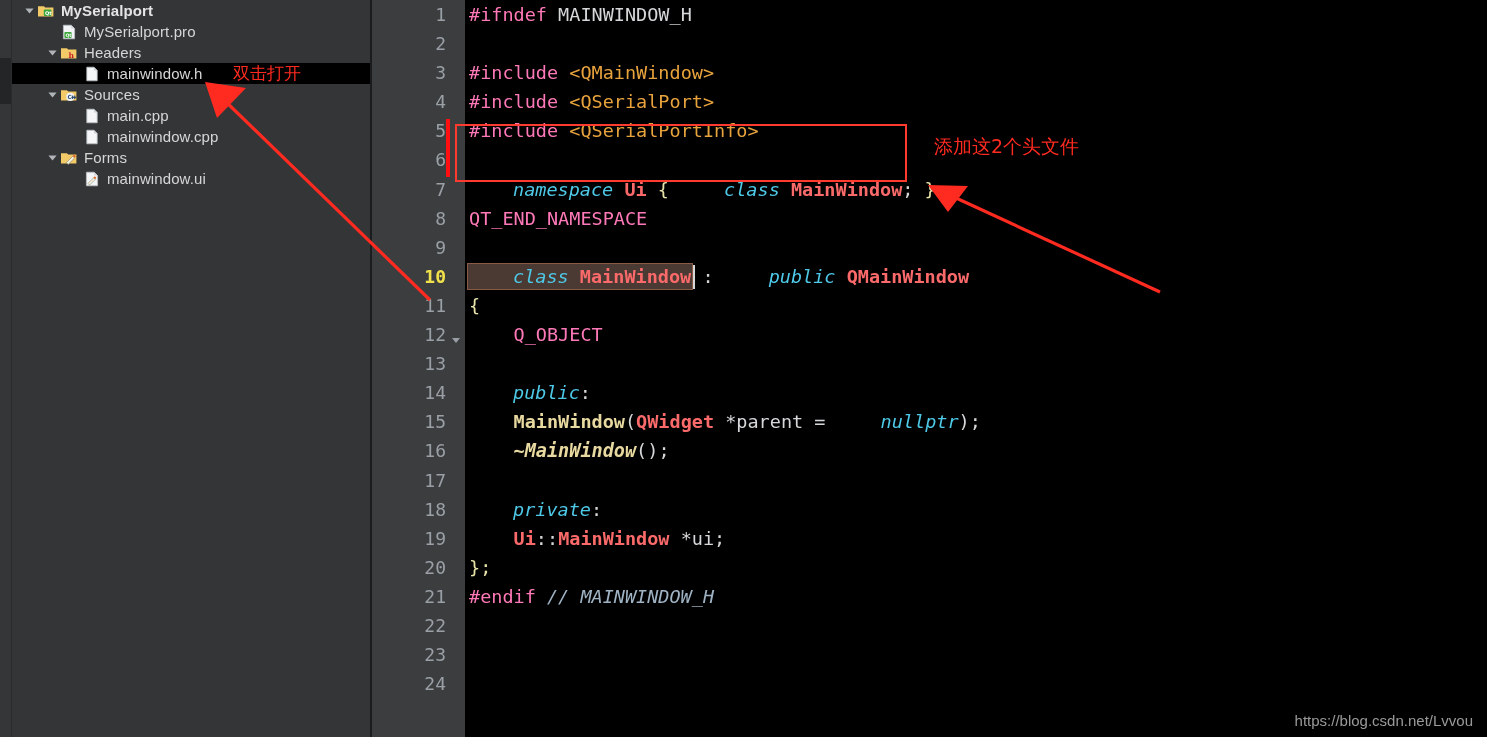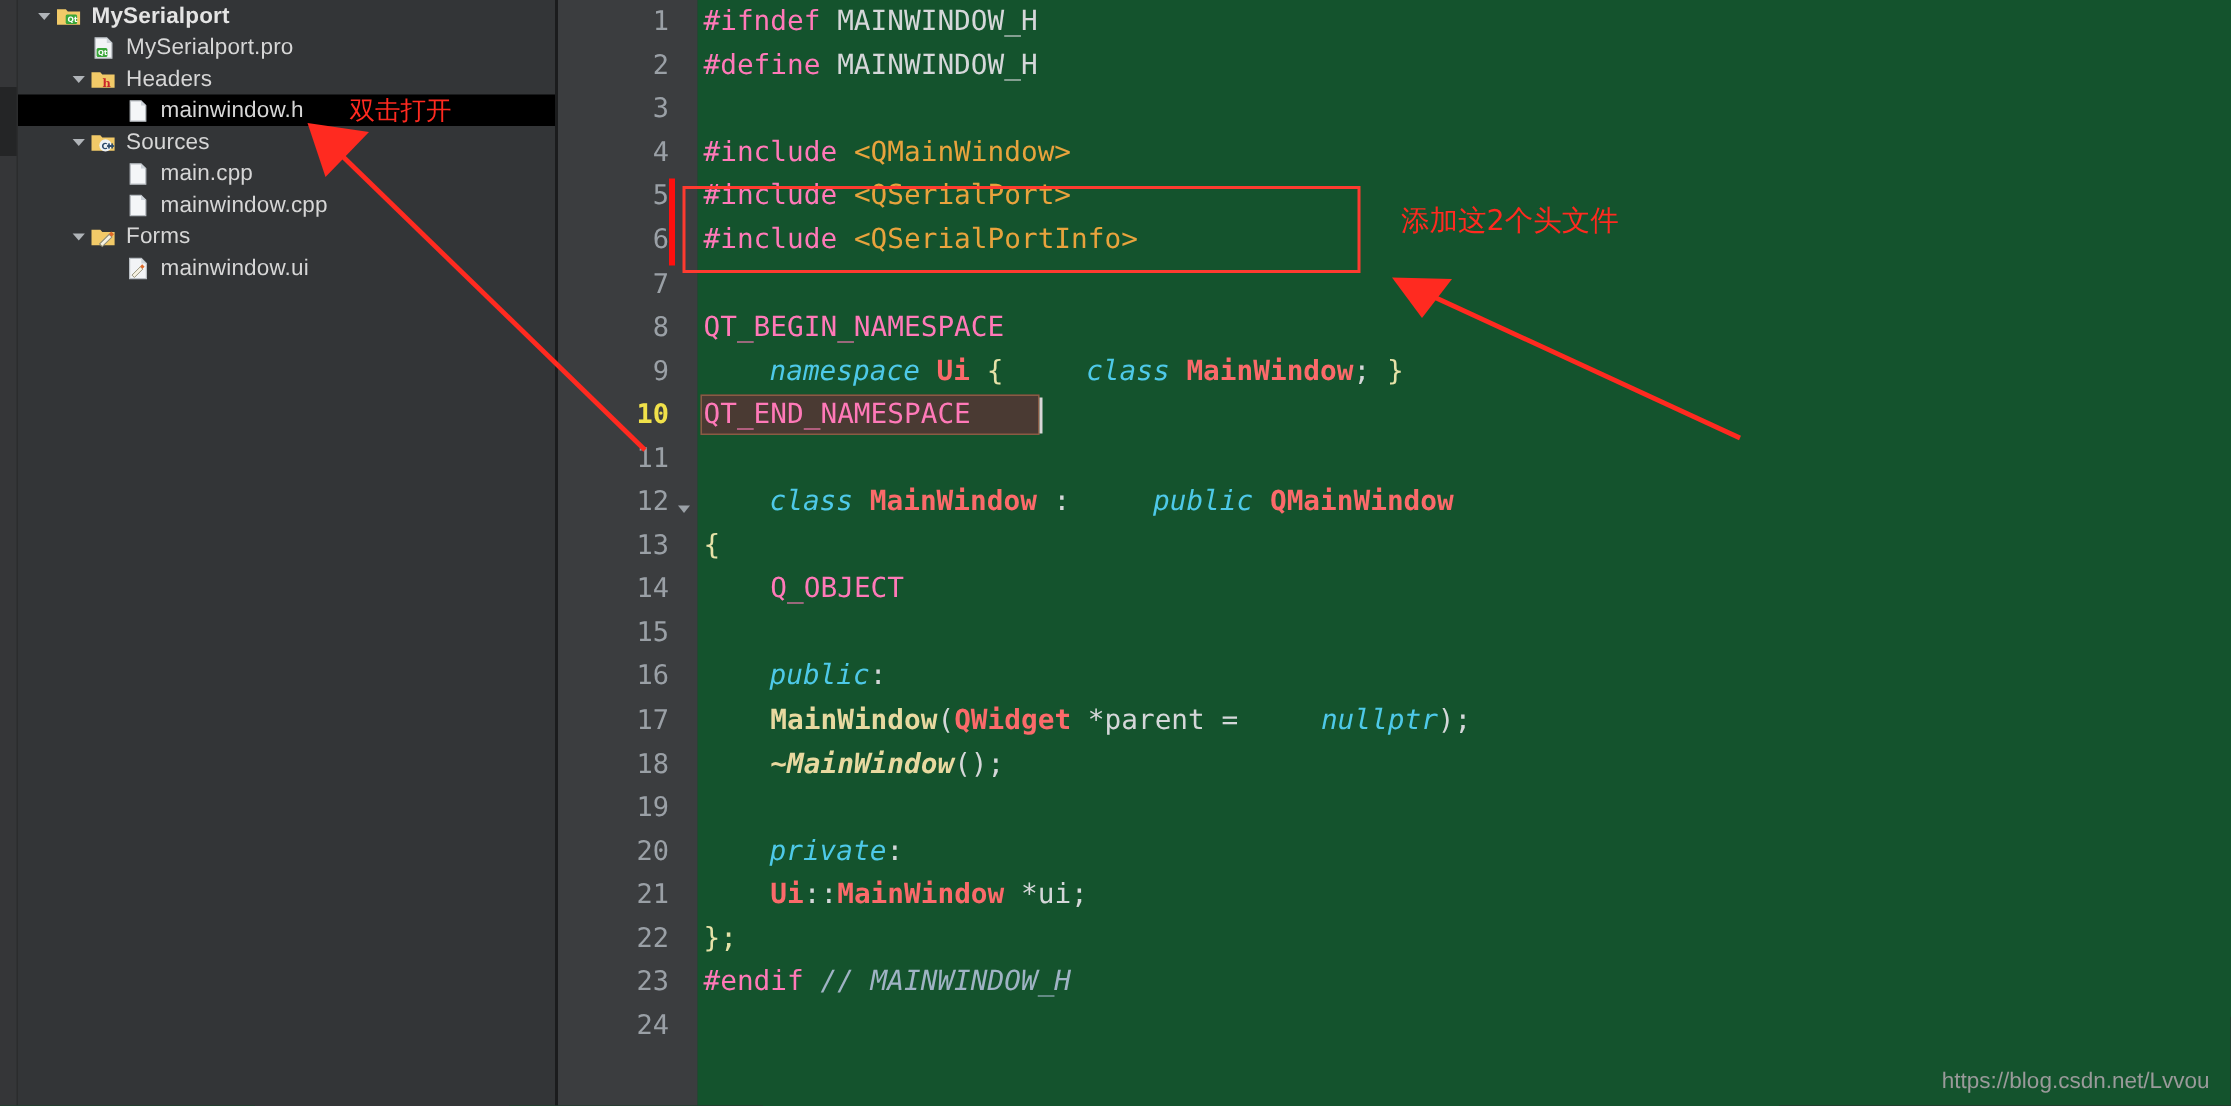--- a/index.html
+++ b/index.html
@@ -50,21 +50,21 @@
     position:absolute; left:370px; top:0; width:1117px; height:737px;
     background:#333537;
   }
   .editor-leftborder { position:absolute; left:370px; top:0; width:2px; height:737px; background:#1b1c1d; }
   .gutter {
     position:absolute; left:372px; top:0; width:93px; height:737px;
     background:#3b3d3f;
   }
   .code-area {
     position:absolute; left:465px; top:0; right:0; height:737px;
-    background:#14532d;
+    background:#000000;
   }
   .code-bg-right { position:absolute; left:1092px; top:0; width:395px; height:737px; background:#2e2f30; }
 
   .line {
     position:relative; height:29.1px; line-height:29.1px;
     font-family:"DejaVu Sans Mono", monospace; font-size:18.5px;
     white-space:pre;
   }
   .gutter .line {
     text-align:right; padding-right:19px; color:#9aa0a6; font-size:18px;
@@ -286,27 +286,25 @@
         </svg>
     </div>
   </div>
 
   <div class="code-area">
 
     <div class="curline-box" style="left:2px; top:263px; width:226px;"></div>
     <div class="caret" style="left:228px; top:265px;"></div>
     <div id="code-host" style="position:relative;">
         <div class="line"><span class="t-pre">#ifndef</span> <span class="t-plain">MAINWINDOW_H</span></div>
-        <div class="line"><span class="t-pre">#define</span> <span class="t-plain">MAINWINDOW_H</span></div>
         <div class="line"></div>
         <div class="line"><span class="t-pre">#include</span> <span class="t-inc">&lt;QMainWindow&gt;</span></div>
         <div class="line"><span class="t-pre">#include</span> <span class="t-inc">&lt;QSerialPort&gt;</span></div>
         <div class="line"><span class="t-pre">#include</span> <span class="t-inc">&lt;QSerialPortInfo&gt;</span></div>
         <div class="line"></div>
-        <div class="line"><span class="t-macro">QT_BEGIN_NAMESPACE</span></div>
         <div class="line"><span class="t-kw">namespace</span><span class="t-plain"> </span><span class="t-type">Ui</span><span class="t-plain"> </span><span class="t-brace">{</span><span class="t-plain"> </span><span class="t-kw">class</span><span class="t-plain"> </span><span class="t-type">MainWindow</span><span class="t-plain">;</span><span class="t-plain"> </span><span class="t-brace">}</span></div>
         <div class="line"><span class="t-macro">QT_END_NAMESPACE</span></div>
         <div class="line"></div>
         <div class="line"><span class="t-kw">class</span><span class="t-plain"> </span><span class="t-type">MainWindow</span><span class="t-plain"> </span><span class="t-plain">:</span><span class="t-plain"> </span><span class="t-kw">public</span><span class="t-plain"> </span><span class="t-type">QMainWindow</span></div>
         <div class="line"><span class="t-brace">{</span></div>
         <div class="line">    <span class="t-macro">Q_OBJECT</span></div>
         <div class="line"></div>
         <div class="line"><span class="t-kw">public</span><span class="t-plain">:</span></div>
         <div class="line">    <span class="t-fn">MainWindow</span><span class="t-plain">(</span><span class="t-type">QWidget</span><span class="t-plain"> </span><span class="t-plain">*</span><span class="t-plain">parent</span><span class="t-plain"> </span><span class="t-plain">=</span><span class="t-plain"> </span><span class="t-kw">nullptr</span><span class="t-plain">)</span><span class="t-plain">;</span></div>
         <div class="line">    <span class="t-fni">~MainWindow</span><span class="t-plain">(</span><span class="t-plain">)</span><span class="t-plain">;</span></div>

